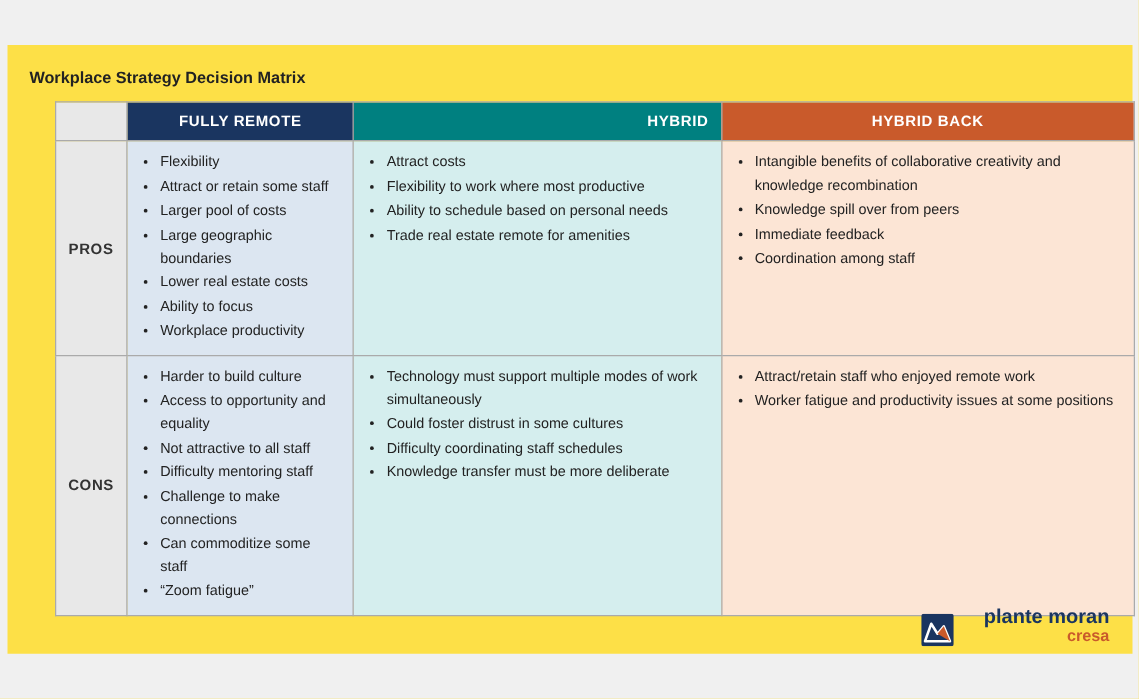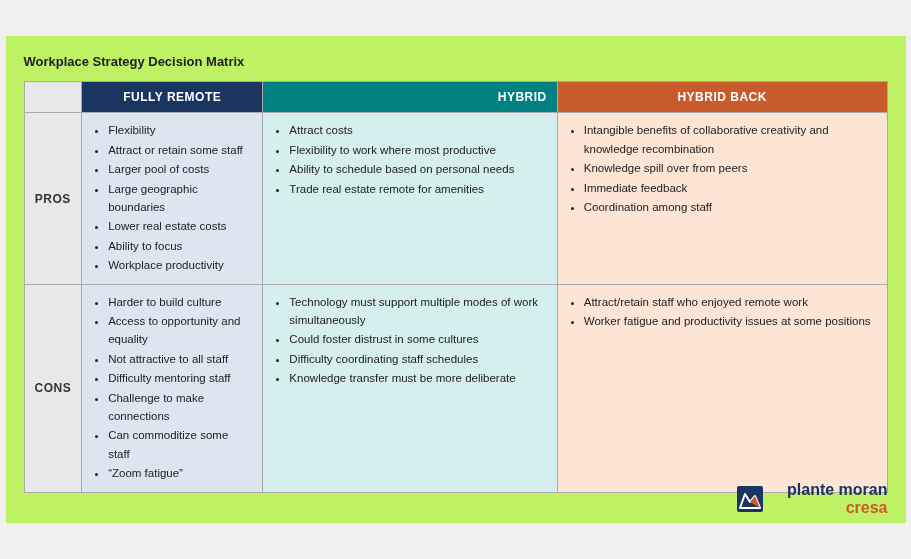--- a/index.html
+++ b/index.html
@@ -6,36 +6,37 @@
     body {
       background: #f0f0f0;
       font-family: Arial, sans-serif;
       display: flex;
       justify-content: center;
       align-items: center;
       min-height: 559px;
       width: 911px;
     }
     .container {
-      background: #bef264;
+      background: #fde047;
       width: 900px;
       padding: 18px 18px 30px 18px;
       position: relative;
     }
     .page-title {
       font-size: 13px;
       font-weight: bold;
       color: #222;
       margin-bottom: 12px;
     }
     table {
       width: 100%;
       border-collapse: collapse;
       font-size: 11.5px;
       color: #222;
+      margin-left: 20px;
     }
     th, td {
       border: 1px solid #aaa;
       vertical-align: top;
       padding: 8px 10px;
     }
     
     .col-header-remote {
       background-color: #1a3560;
       color: #fff;
@@ -92,30 +93,30 @@
     .corner-cell {
       background-color: #e8e8e8;
       border: 1px solid #aaa;
     }
     
     .logo-area {
       position: absolute;
       bottom: 6px;
       right: 18px;
       display: flex;
-      align-items: center;
+      align-items: flex-end;
       gap: 24px;
     }
     .logo-text-plante {
       font-size: 16px;
       font-weight: bold;
       color: #1a3560;
     }
     .logo-text-cresa {
-      font-size: 16px;
+      font-size: 13px;
       font-weight: bold;
       color: #c95a2b;
     }
     .logo-icon {
       width: 26px;
       height: 26px;
     }
     .logo-block {
       display: flex;
       flex-direction: column;

